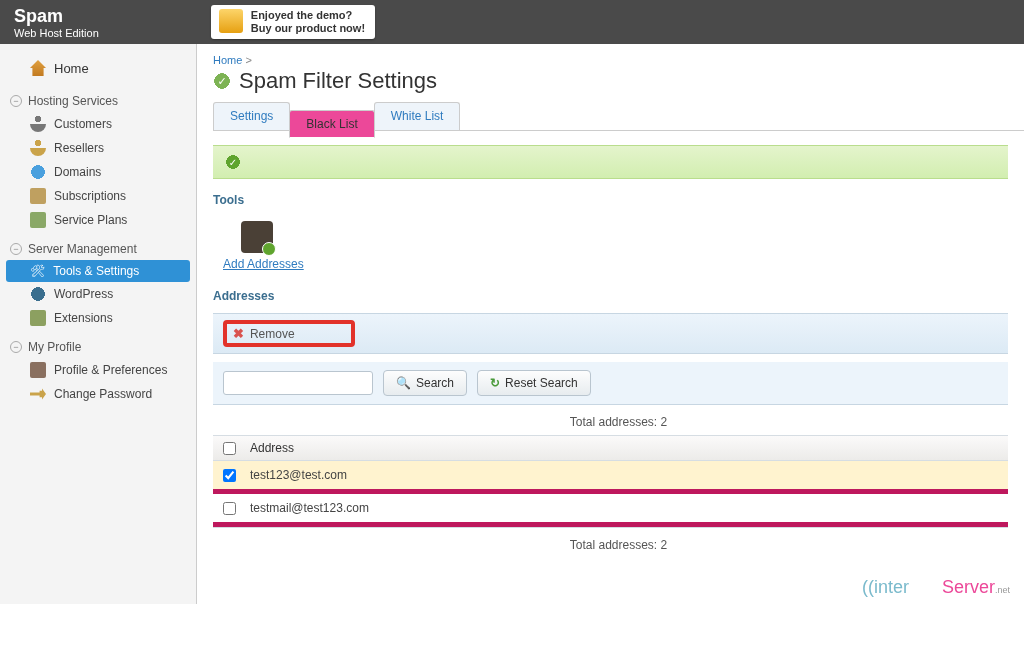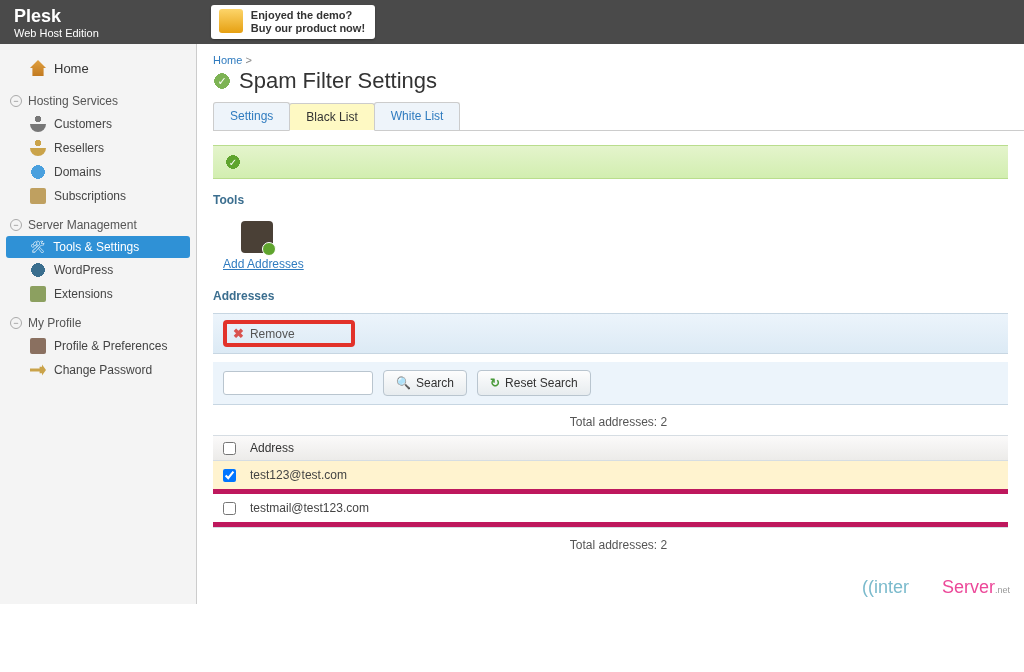--- a/index.html
+++ b/index.html
@@ -34,21 +34,21 @@
 .ic-key { background:#caa34a; clip-path:polygon(0 40%, 60% 40%, 60% 30%, 75% 30%, 75% 15%, 100% 50%, 75% 85%, 75% 70%, 60% 70%, 60% 60%, 0 60%); }
 .main { flex:1; background:#fff; position:relative; }
 .breadcrumb { padding:10px 0 2px 16px; font-size:11px; }
 .breadcrumb a { color:#2f7bbf; text-decoration:none; }
 .breadcrumb span { color:#888; }
 .page-title { display:flex; align-items:center; gap:8px; padding:0 0 8px 16px; }
 .page-title .chk { width:18px; height:18px; background:radial-gradient(circle,#7db354 60%,transparent 61%); border-radius:50%; display:flex; align-items:center; justify-content:center; color:#fff; font-size:11px; }
 .page-title h1 { font-size:22px; color:#333; font-weight:400; }
 .tabs { display:flex; border-bottom:1px solid #ccc; margin-left:16px; margin-right:0; }
 .tab { padding:6px 16px; border:1px solid #ccc; border-bottom:none; background:#eef4fa; color:#2f7bbf; font-size:12px; margin-right:-1px; border-top-left-radius:3px; border-top-right-radius:3px; cursor:pointer; }
-.tab.active { background:#fef9c3; color:#333; border-bottom:1px solid #fff; position:relative; top:1px; }
+.tab.active { background:#ec4899; color:#333; border-bottom:1px solid #fff; position:relative; top:8px; }
 .info-bar { margin:14px 16px 0 16px; background:linear-gradient(#e4f4cc,#d2eeb0); border:1px solid #b9dd8d; border-left:none; border-right:none; padding:8px 12px; display:flex; align-items:center; gap:8px; font-size:12px; }
 .info-bar .chk-sm { width:16px; height:16px; background:radial-gradient(circle,#5fa42e 60%,transparent 61%); border-radius:50%; display:flex; align-items:center; justify-content:center; color:#fff; font-size:10px; }
 .info-bar b { font-weight:600; }
 .section-label { font-size:12px; color:#3b6e8f; font-weight:600; padding:14px 0 4px 16px; }
 .tools-box { padding:10px 0 4px 26px; }
 .tools-box .clip-ic { width:32px; height:32px; background:#4a4036; border-radius:4px; position:relative; margin:0 auto 4px 18px; }
 .tools-box .clip-ic::after { content:""; position:absolute; right:-3px; bottom:-3px; width:12px; height:12px; background:#5fa42e; border-radius:50%; border:1px solid #fff; }
 .tools-box a { color:#2f7bbf; font-size:12px; text-decoration:underline; }
 .toolbar-row { margin:6px 16px 0 16px; background:linear-gradient(#ecf4fb,#dceaf5); border:1px solid #c7d6e2; border-left:none; border-right:none; padding:6px 10px; }
 .remove-btn { display:inline-flex; align-items:center; gap:6px; padding:2px 6px; font-size:12px; color:#555; cursor:pointer; }
@@ -67,21 +67,21 @@
 .addr-row.selected { background:#fff3cf; }
 .interserver { position:absolute; right:14px; bottom:6px; font-size:18px; color:#7abacc; font-weight:300; }
 .interserver b { color:#ec4899; font-weight:400;margin-left:33px; }
 .interserver small { font-size:9px; color:#999; }
 </style>
 </head>
 <body>
 
 <div class="top-banner">
   <div class="logo">
-    <div class="logo-title">Plesk</div>
+    <div class="logo-title">Spam</div>
     <div class="logo-sub">Web Host Edition</div>
   </div>
   <div class="demo-card">
     <div class="cart"></div>
     <div>Enjoyed the demo?</div>
     <div>Buy our product now!</div>
   </div>
 </div>
 
 <div class="layout">
@@ -103,20 +103,24 @@
         <span class="ic ic-user gold"></span>
         <span>Resellers</span>
       </div>
     <div class="sb-item">
         <span class="ic ic-globe"></span>
         <span>Domains</span>
       </div>
     <div class="sb-item">
         <span class="ic ic-sub"></span>
         <span>Subscriptions</span>
+      </div>
+    <div class="sb-item">
+        <span class="ic ic-plan"></span>
+        <span>Service Plans</span>
       </div>
 
     <div class="sb-section-head">
       <span class="collapse-ic">−</span>
       <span>Server Management</span>
     </div>
     <div class="sb-item active">
         <span class="ic-tools">🛠</span>
         <span>Tools &amp; Settings</span>
       </div>

